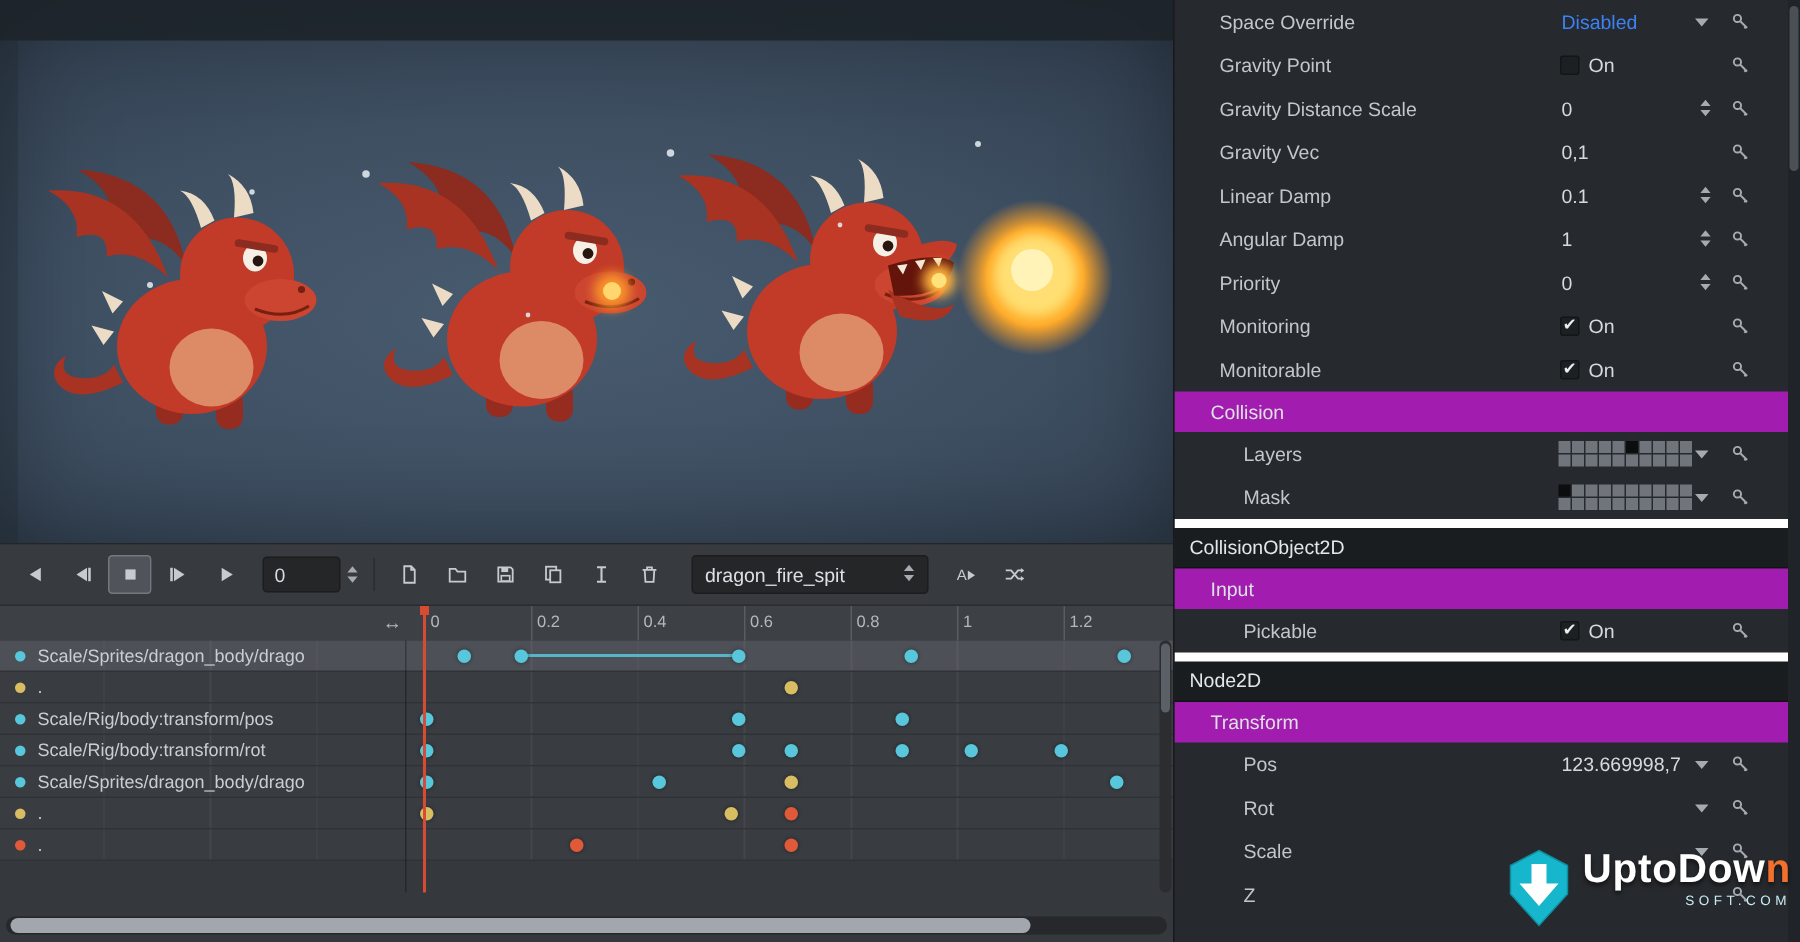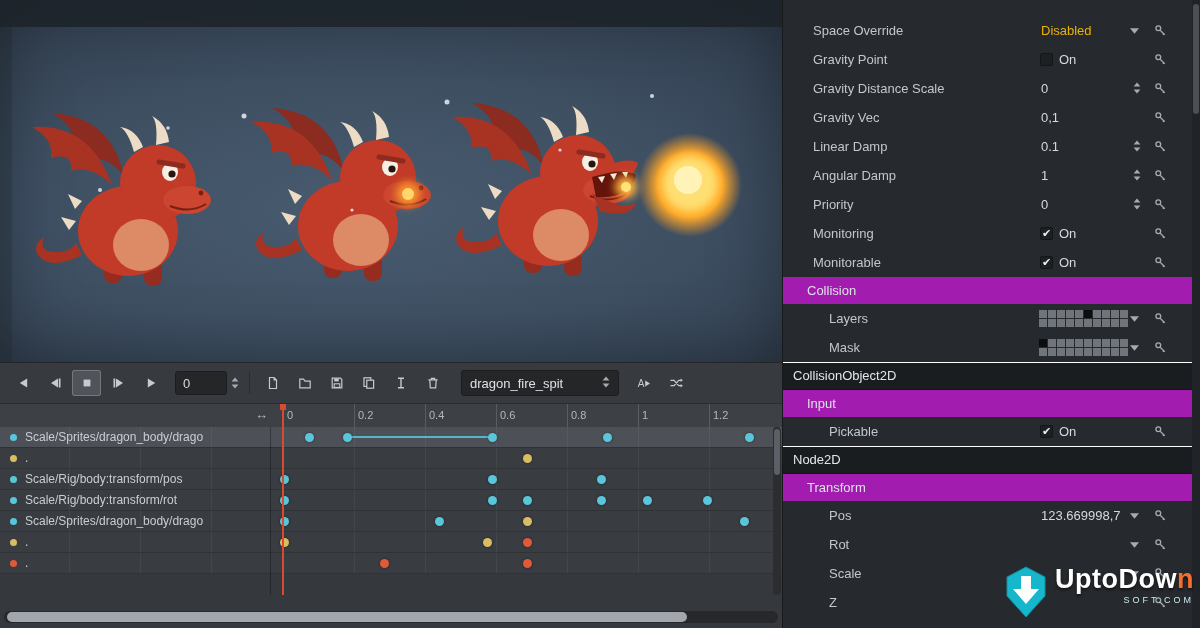--- a/index.html
+++ b/index.html
@@ -41,30 +41,30 @@
   #names-divider{position:absolute;left:270px;top:64px;width:1px;height:168px;background:rgba(0,0,0,.3)}
   #playhead{position:absolute;left:282px;top:41px;width:2px;height:191px;background:#d84b33;z-index:5}
   #playhead::before{content:"";position:absolute;left:-2px;top:0;width:6px;height:6px;background:#d84b33}
 
   #vscroll{position:absolute;right:1px;top:64px;width:8px;height:168px;background:#2b2d30;border-radius:4px}
   #vscroll .thumb{position:absolute;left:1px;top:2px;width:6px;height:46px;background:#5b6066;border-radius:3px}
   #hscroll{position:absolute;left:4px;bottom:6px;width:774px;height:12px;background:#26282b;border-radius:6px}
   #hscroll .thumb{position:absolute;left:3px;top:1px;width:680px;height:10px;background:#a2a7ad;border-radius:5px}
 
   
-  #inspector{position:absolute;left:782px;top:0;width:418px;height:628px;background:#26292d;border-left:1px solid #17191b;padding-top:16px;box-sizing:border-box;overflow:hidden}
+  #inspector{position:absolute;left:782px;top:0;width:418px;height:628px;background:#26292d;border-left:1px solid #17191b;box-sizing:border-box;overflow:hidden}
   .irow{position:relative;height:29px}
   .irow .lbl{position:absolute;left:30px;top:7px;font-size:13px;color:#c2c7cc;white-space:nowrap}
   .irow.ind2 .lbl{left:46px}
   .irow.t-section{height:27px;background:#a21caf}
   .irow.t-section .lbl{left:24px;top:6px;color:#dde1e5}
-  .irow.t-category{height:26px;background:#1a1d20;border-top:1px solid #ffffff;border-bottom:1px solid #101214}
+  .irow.t-category{height:26px;background:#1a1d20;border-top:6px solid #ffffff;border-bottom:1px solid #101214}
   .irow.t-category .lbl{left:10px;top:5px;color:#e4e7ea}
   .ival{position:absolute;left:258px;top:7px;font-size:13px;color:#d6dadf;max-width:86px;white-space:nowrap;overflow:hidden}
-  .ival.disabled{color:#eab308}
+  .ival.disabled{color:#3b82f6}
   .ispin{position:absolute;left:350px;top:8px;display:flex}
   .icaret{position:absolute;left:347px;top:12px;display:flex}
   .ikey{position:absolute;left:371px;top:8px;display:flex}
   .chk{position:absolute;left:257px;top:7px;display:flex;align-items:center;gap:6px;font-size:13px;color:#d6dadf}
   .chkbox{width:13px;height:13px;border-radius:2px;background:#1d2023;border:1px solid #131517;display:flex;align-items:center;justify-content:center;font-size:11px;color:#e9eef3;line-height:1;box-sizing:border-box}
   .lgrid{position:absolute;left:256px;top:6px;display:grid;grid-template-columns:repeat(10,8px);grid-auto-rows:8px;gap:1px}
   .lgrid .cell{background:#70757b}
   .lgrid .cell.on{background:#0b0d0f}
   #ins-scroll{position:absolute;right:0;top:0;width:8px;height:628px;background:#202327}
   #ins-scroll .thumb{position:absolute;left:1px;top:4px;width:6px;height:110px;background:#4b5056;border-radius:3px}

